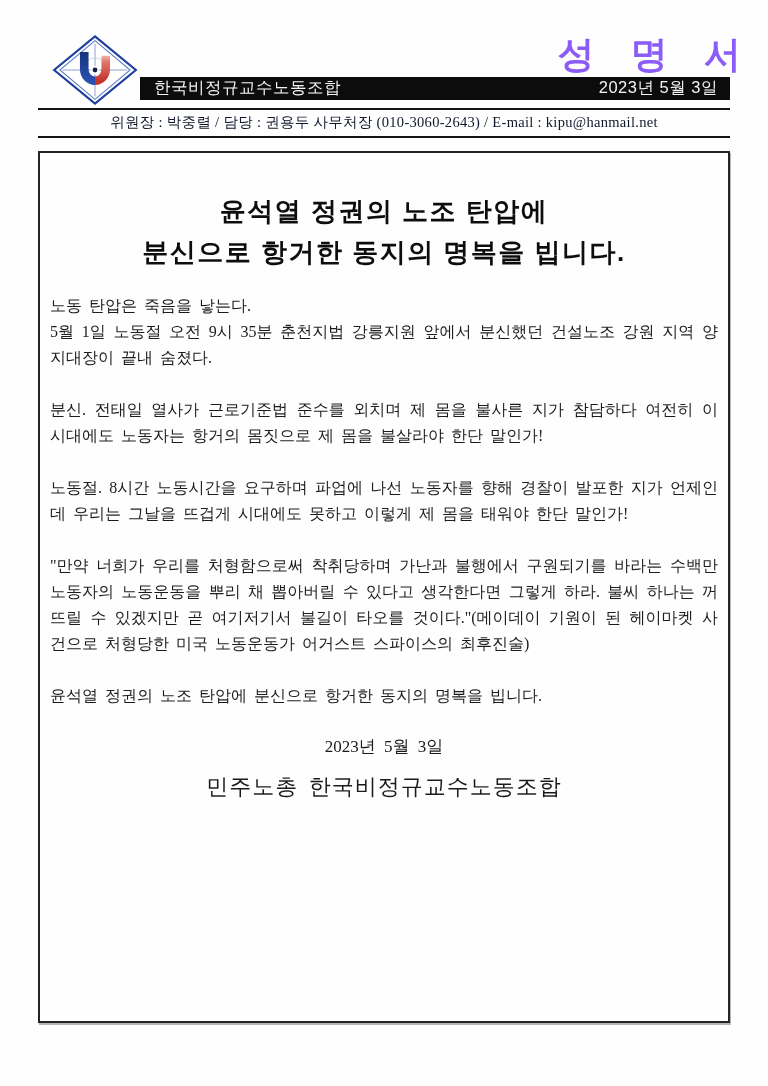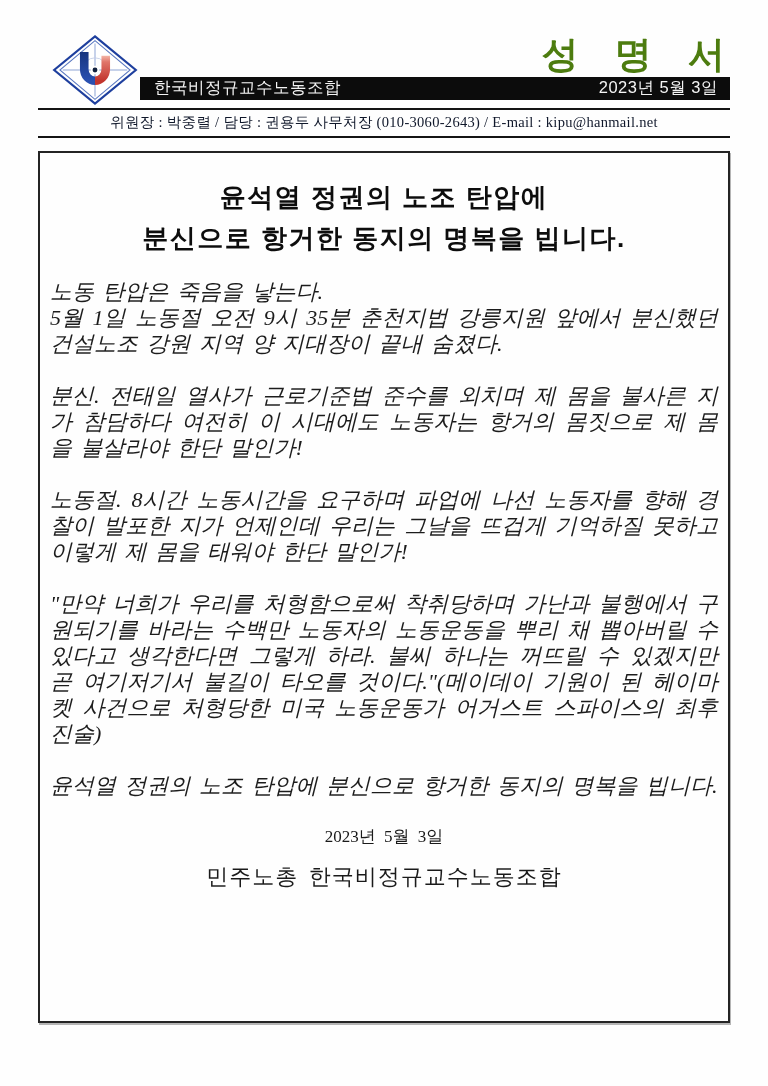--- a/index.html
+++ b/index.html
@@ -13,28 +13,28 @@
     font-family:"Liberation Serif", serif;
     overflow:hidden;
   }
   
   .masthead { padding-top:34px; }
   .logo-wrap {
     position:absolute; left:52px; top:34px;
     width:86px; height:72px;
   }
   .doc-title {
-    margin-left:150px; margin-right:30px;
+    margin-left:150px; margin-right:14px;
     text-align:right;
     font-family:"Liberation Sans", sans-serif;
     font-weight:bold;
     font-size:37px;
     letter-spacing:13px;
     line-height:42px;
-    color:#4d7c0f;
+    color:#8b5cf6;
     white-space:nowrap;
   }
   .black-bar {
     margin:1px 38px 0 140px;
     background:#0c0c0c;
     color:#f4f4f4;
     height:23px;
     display:flex;
     justify-content:space-between;
     align-items:center;
@@ -52,42 +52,41 @@
     padding:3px 0 4px;
     letter-spacing:0.3px;
     color:#0f172a;
   }
   
   .content-box {
     margin:13px 38px 0;
     border:2px solid #242424;
     box-shadow:1px 2px 0 #b5b5b5;
     min-height:872px;
-    padding:20px 10px 24px;
+    padding:34px 10px 24px;
   }
   .statement-title {
     text-align:center;
     font-family:"Liberation Sans", sans-serif;
     font-weight:800;
     font-size:26px;
     line-height:41px;
     letter-spacing:1.5px;
     color:#0d0d0d;
     margin:4px 0 20px;
   }
   .para {
-    font-size:22px;
+    font-size:16px;
     line-height:26px;
     text-align:justify;
     word-break:break-all;
     white-space:pre-line;
     word-spacing:3px;
     margin:0 0 26px;
     color:#1c1c1c;
-    font-style:italic;
   }
   .closing-date {
     text-align:center;
     font-size:17px;
     margin-top:16px;
     word-spacing:4px;
   }
   .closing-sig {
     text-align:center;
     font-size:22px;
@@ -145,21 +144,21 @@
   <div class="content-box">
 
     <h1 class="statement-title">
       <span>윤석열 정권의 노조 탄압에</span><br>
       <span>분신으로 항거한 동지의 명복을 빕니다.</span>
     </h1>
 
     <p class="para">노동 탄압은 죽음을 낳는다.
 5월 1일 노동절 오전 9시 35분 춘천지법 강릉지원 앞에서 분신했던 건설노조 강원 지역 양 지대장이 끝내 숨졌다.</p>
     <p class="para">분신. 전태일 열사가 근로기준법 준수를 외치며 제 몸을 불사른 지가 참담하다 여전히 이 시대에도 노동자는 항거의 몸짓으로 제 몸을 불살라야 한단 말인가!</p>
-    <p class="para">노동절. 8시간 노동시간을 요구하며 파업에 나선 노동자를 향해 경찰이 발포한 지가 언제인데 우리는 그날을 뜨겁게 기억하질 못하고 이렇게 제 몸을 태워야 한단 말인가!</p>
+    <p class="para">노동절. 8시간 노동시간을 요구하며 파업에 나선 노동자를 향해 경찰이 발포한 지가 언제인데 우리는 그날을 뜨겁게 시대에도 못하고 이렇게 제 몸을 태워야 한단 말인가!</p>
     <p class="para">"만약 너희가 우리를 처형함으로써 착취당하며 가난과 불행에서 구원되기를 바라는 수백만 노동자의 노동운동을 뿌리 채 뽑아버릴 수 있다고 생각한다면 그렇게 하라. 불씨 하나는 꺼뜨릴 수 있겠지만 곧 여기저기서 불길이 타오를 것이다."(메이데이 기원이 된 헤이마켓 사건으로 처형당한 미국 노동운동가 어거스트 스파이스의 최후진술)</p>
     <p class="para">윤석열 정권의 노조 탄압에 분신으로 항거한 동지의 명복을 빕니다.</p>
 
     <div class="closing-date">2023년 5월 3일</div>
     <div class="closing-sig">민주노총 한국비정규교수노동조합</div>
   </div>
 
 </div>
 
 </body></html>

